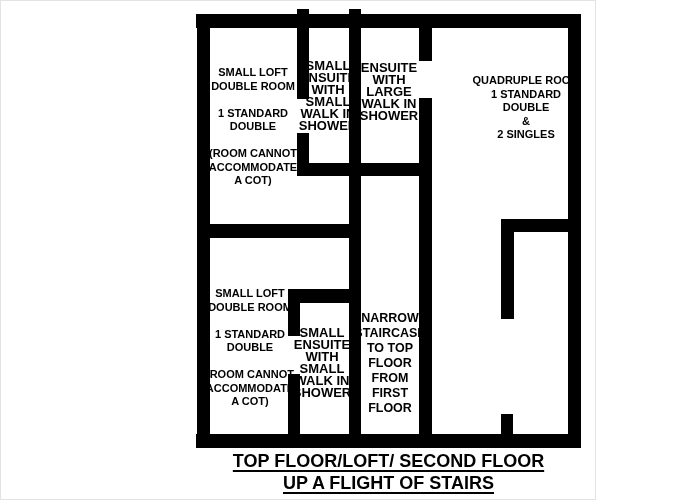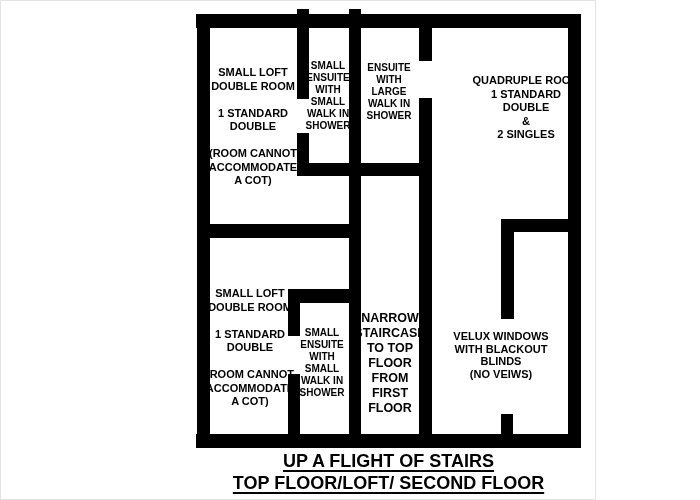--- a/index.html
+++ b/index.html
@@ -16,21 +16,21 @@
   .room-label{
     position:absolute;
     transform:translateX(-50%);
     text-align:center;
     white-space:pre;
     font-weight:700;
     color:#000;
   }
   .fs11{font-size:11px;line-height:13.5px;}
   .fs11t{font-size:11px;line-height:12.5px;}
-  .fs9{font-size:10px;line-height:12px;}
+  .fs9{font-size:13px;line-height:12px;}
   .fs12{font-size:12.5px;line-height:15px;}
   .caption{
     position:absolute;
     left:195px;top:450px;width:385px;
     text-align:center;
     font-weight:700;
     font-size:18px;
     line-height:21.5px;
     color:#000;
   }
@@ -110,23 +110,19 @@
 SMALL
 WALK IN
 SHOWER</div>
   <div class="room-label fs12" style="left:389px;top:310px;">NARROW
 STAIRCASE
 TO TOP
 FLOOR
 FROM
 FIRST
 FLOOR</div>
-  <div class="room-label fs11t" style="left:500px;top:329px;">VELUX WINDOWS
-WITH BLACKOUT
-BLINDS
-(NO VEIWS)</div>
 
   <div class="caption">
+    <div><span>TOP FLOOR/LOFT/ SECOND FLOOR</span></div>
     <div><span>UP A FLIGHT OF STAIRS</span></div>
-    <div><span>TOP FLOOR/LOFT/ SECOND FLOOR</span></div>
   </div>
 
 </div>
 
 </body></html>

